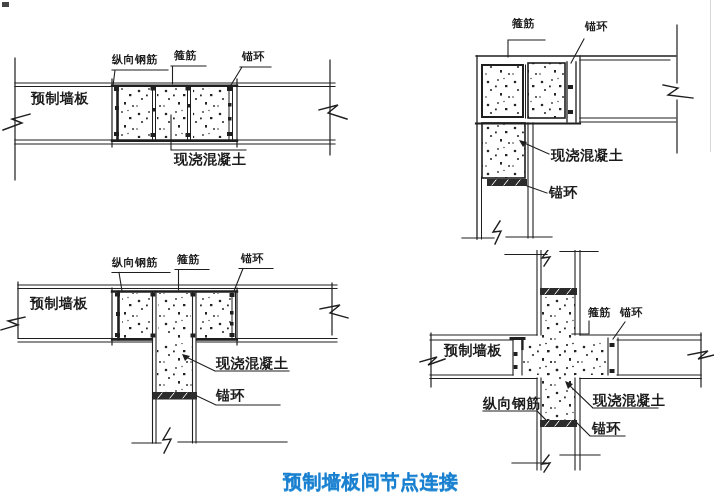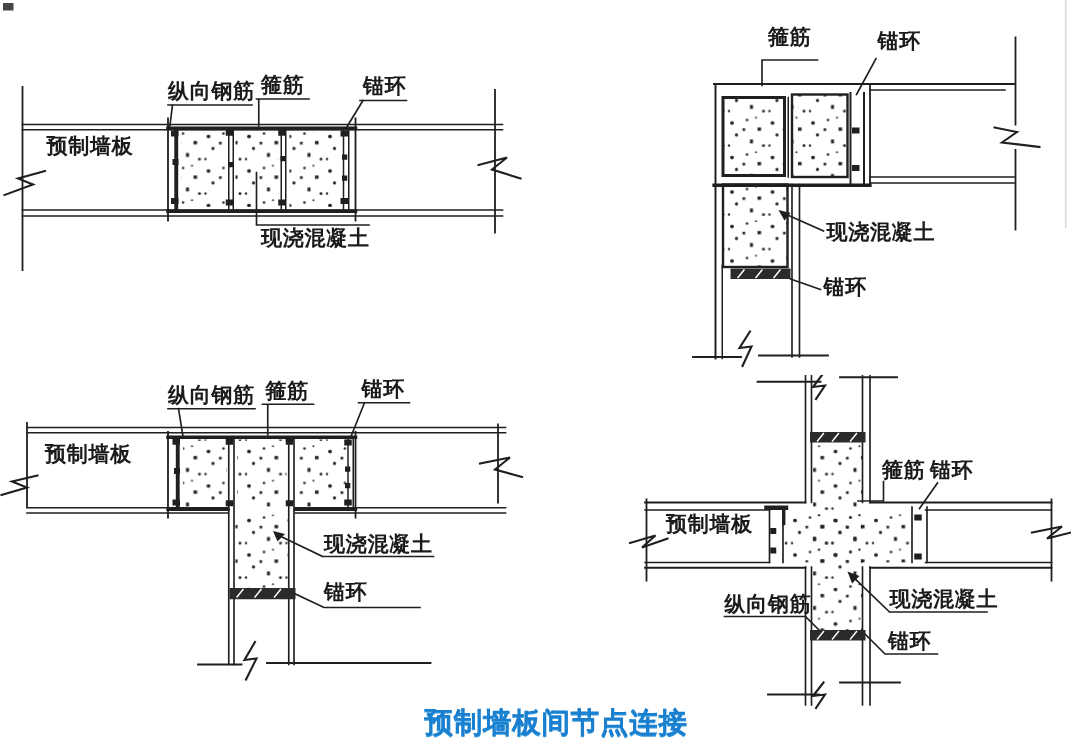--- a/index.html
+++ b/index.html
@@ -1,20 +1,20 @@
 <!DOCTYPE html>
 <html><head>
 <meta charset="utf-8">
 <style>
   html,body{margin:0;padding:0;background:#fff;}
   .canvas{position:relative;width:714px;height:500px;background:#fff;overflow:hidden;
           font-family:"DejaVu Sans",sans-serif;}
   .diag{position:absolute;}
   .diag svg{position:absolute;left:0;top:0;display:block;}
-  .lbl{position:absolute;color:#1b1b1b;font-size:14px;font-weight:600;line-height:1.05;
+  .lbl{position:absolute;color:#1b1b1b;font-size:11px;font-weight:600;line-height:1.05;
        white-space:nowrap;letter-spacing:0.5px;}
   .lbl.big{font-size:14px;}
   .fig-title{position:absolute;left:283px;top:469px;font-size:19px;font-weight:bold;
        color:#1b7fd0;letter-spacing:0.5px;white-space:nowrap;
        text-shadow:0 0.5px 0 #3f9fdd;}
   .edge-line{position:absolute;left:710px;top:0;width:1px;height:152px;background:#cdcdcd;opacity:.8;}
   .speck{position:absolute;left:2px;top:2px;width:7px;height:5px;background:#242424;opacity:.85;}
   .defs-holder{position:absolute;width:0;height:0;}
 </style>
 </head>

